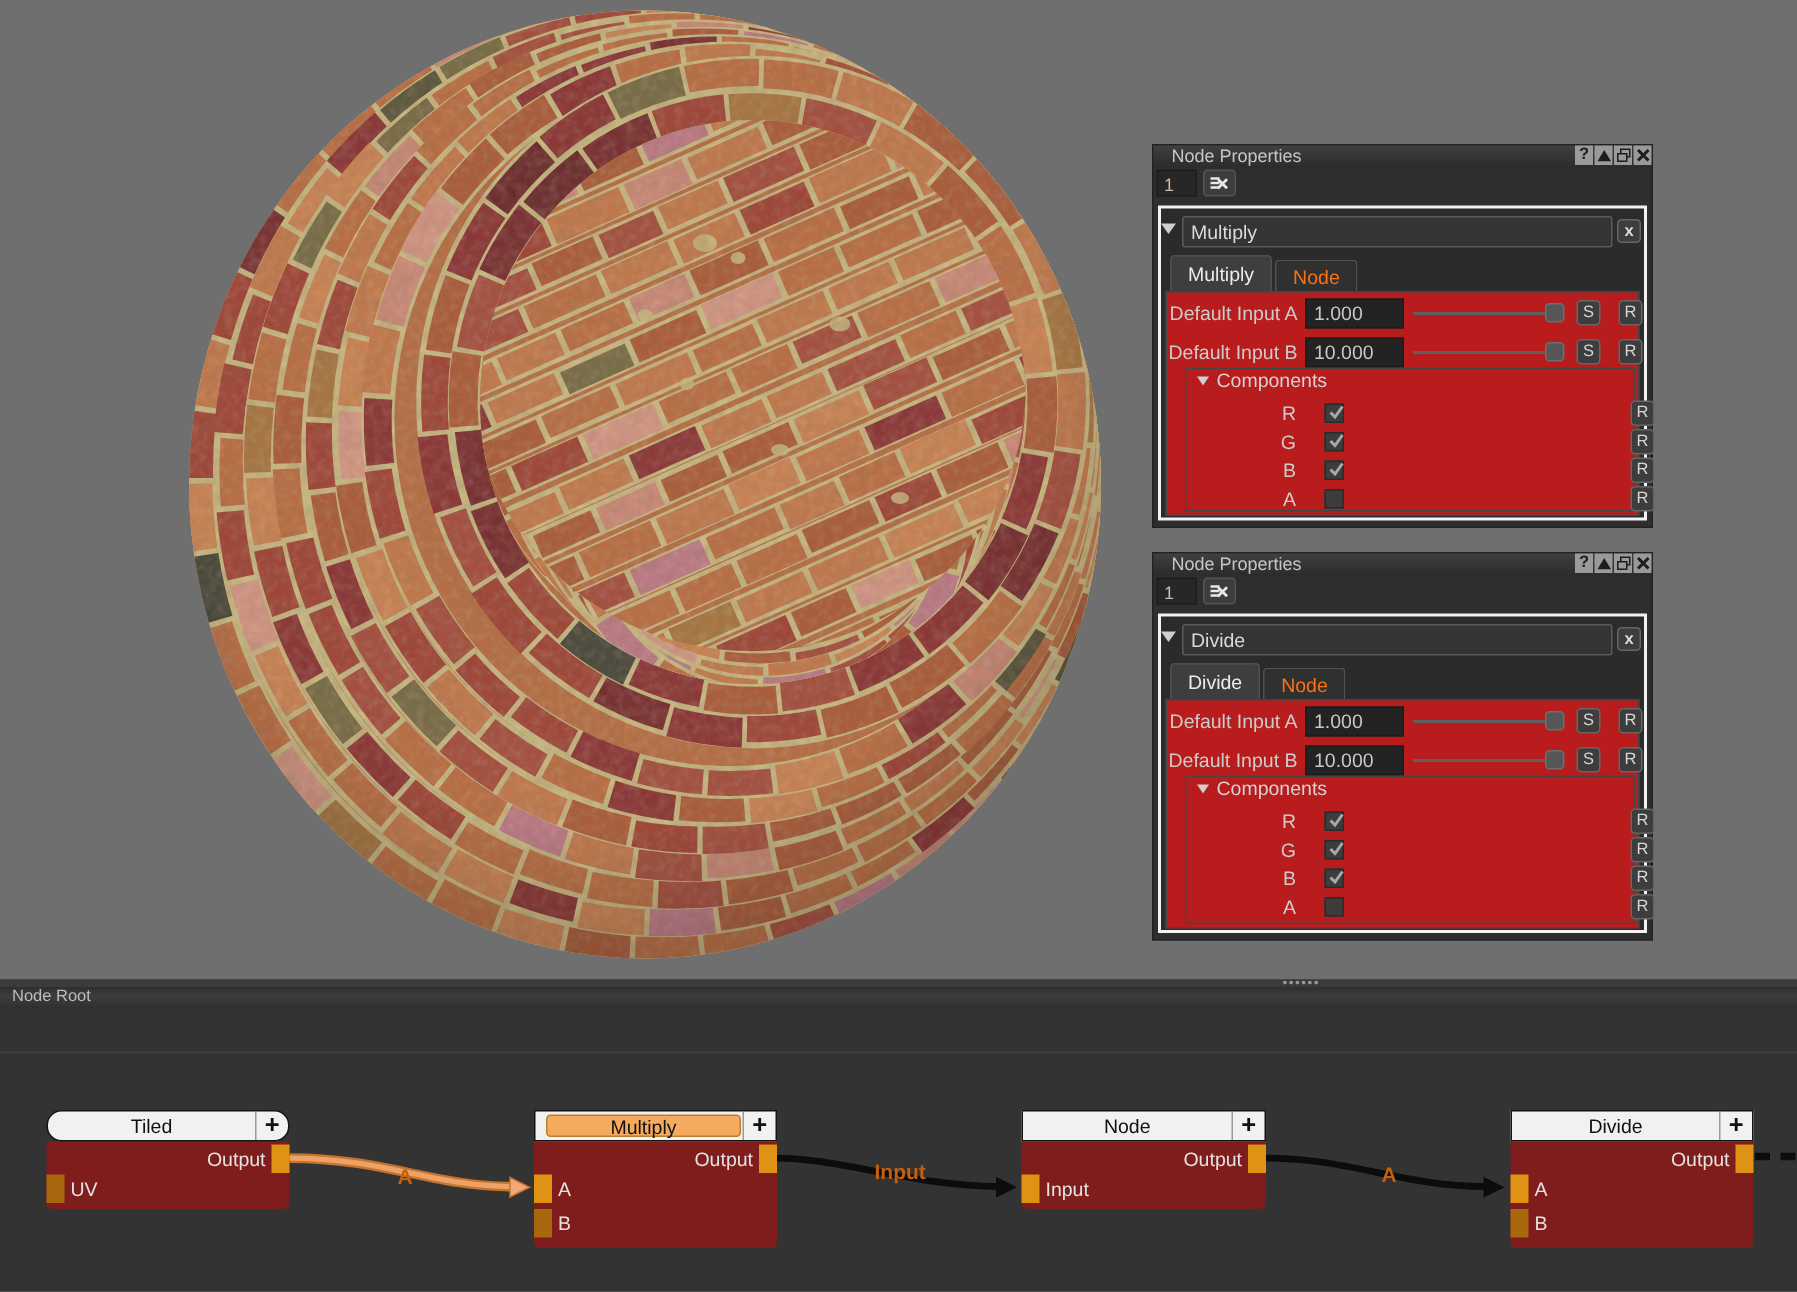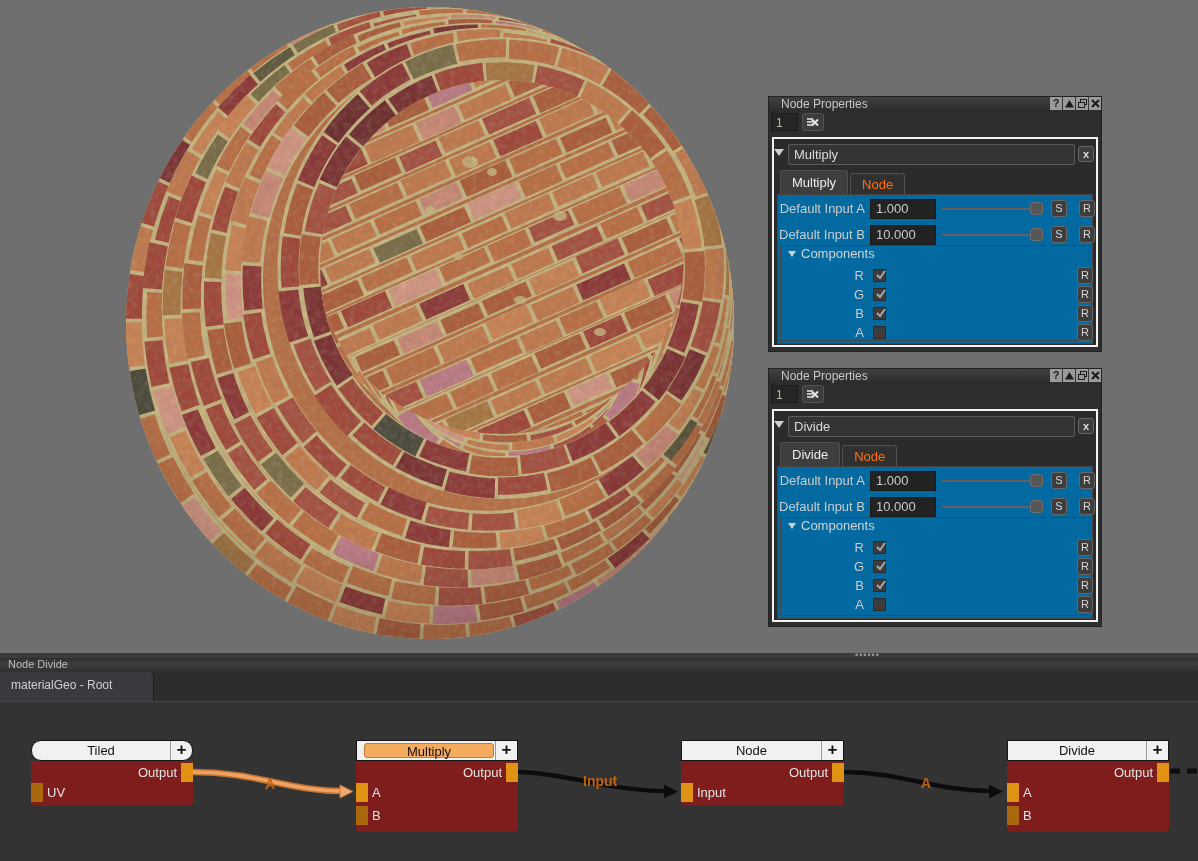--- a/index.html
+++ b/index.html
@@ -28,31 +28,31 @@
   line-height:19px;padding-left:5px}
 .pclose{position:absolute;right:0px;top:2px;width:16px;height:16px;background:#3d3d3d;
   border:1px solid #666;border-radius:3px;color:#ddd;font-size:11px;font-weight:bold;
   text-align:center;line-height:14px}
 .ptabs{position:absolute;top:31px;left:6px;height:24px}
 .tab{display:inline-block;vertical-align:bottom;height:22px;padding:0 11px;white-space:nowrap;font-size:13px;color:#f97316;
   background:#303030;border:1px solid #505050;border-bottom:none;
   border-radius:3px 3px 0 0;line-height:21px;margin-right:2px}
 .tab.sel{background:#3e3e3e;height:25px;line-height:24px;color:#ececec}
 .ppane{position:absolute;left:3px;right:3px;top:55px;bottom:1px;border:1px solid #454545;
-  background:#0369a1}
+  background:#b91c1c}
 .prow{position:absolute;left:0;right:0;height:20px}
 .plabel{position:absolute;right:0;font-size:13px;color:#cccccc;line-height:20px;white-space:nowrap}
 .pinput{position:absolute;height:20px;background:#232323;border:1px solid #1b1b1b;
   color:#c9c9c9;font-size:13px;line-height:18px;padding-left:5px}
 .slider{position:absolute;height:2px;background:#606060}
 .shandle{position:absolute;width:13px;height:13px;background:#565656;border:1px solid #6e6e6e;
   border-radius:3px}
 .sbtn{position:absolute;width:16px;height:17px;background:#3d3d3d;border:1px solid #666;
   border-radius:3px;color:#d6d6d6;font-size:11px;text-align:center;line-height:15px}
-.pcomp{position:absolute;left:2px;right:2px;border:1px solid #454545}
+.pcomp{position:absolute;left:12px;right:2px;border:1px solid #454545}
 .pcomphead{position:absolute;top:-1px;left:0;height:18px;color:#d3d3d3;font-size:13px;line-height:18px}
 .ctri{display:inline-block;width:0;height:0;border-left:4px solid transparent;
   border-right:4px solid transparent;border-top:6px solid #cfcfcf;margin:0 5px 1px 7px}
 .chk{position:absolute;width:13px;height:13px;background:#3c3c3c;border:1px solid #2a2a2a}
 .chk svg{position:absolute;left:0px;top:-2px}
 
 
 .ng{position:absolute;left:0;top:653px;width:1198px;height:208px;background:#333333}
 .ngsplit{position:absolute;left:0;top:0;width:1198px;height:5px;background:#3b3b3b}
 .ngdots{position:absolute;left:855px;top:1px;width:18px;height:3px;color:#999;
@@ -887,24 +887,21 @@
           </div>
    </div>
   </div>
  </div>
 </div>
 
 <div class="ng">
  <div class="ngsplit">
       <div class="ngdots">••••••</div>
     </div>
- <div class="ngtitle">Node Divide</div>
- <div class="ngtabrow">
-      <div class="ngtab">materialGeo - Root</div>
-    </div>
+ <div class="ngtitle">Node Root</div>
  <div class="ngcanvas"></div>
 </div>
 
 <div class="node" style="left:31px;top:740px;width:162px">
     <div class="nhead" style="width:162px;border-radius:10px;line-height:19px;overflow:hidden">Tiled
             <div class="nplus" style="height:19px">+</div></div>
     <div class="nbody" style="top:21px;width:162px;height:45px">
       <div class="nportR" style="top:2px;background:#e09214"></div>
                  <div class="nlbl" style="right:16px;top:2px">Output</div>
       <div class="nportL" style="top:22px;background:#a9680e"></div>

